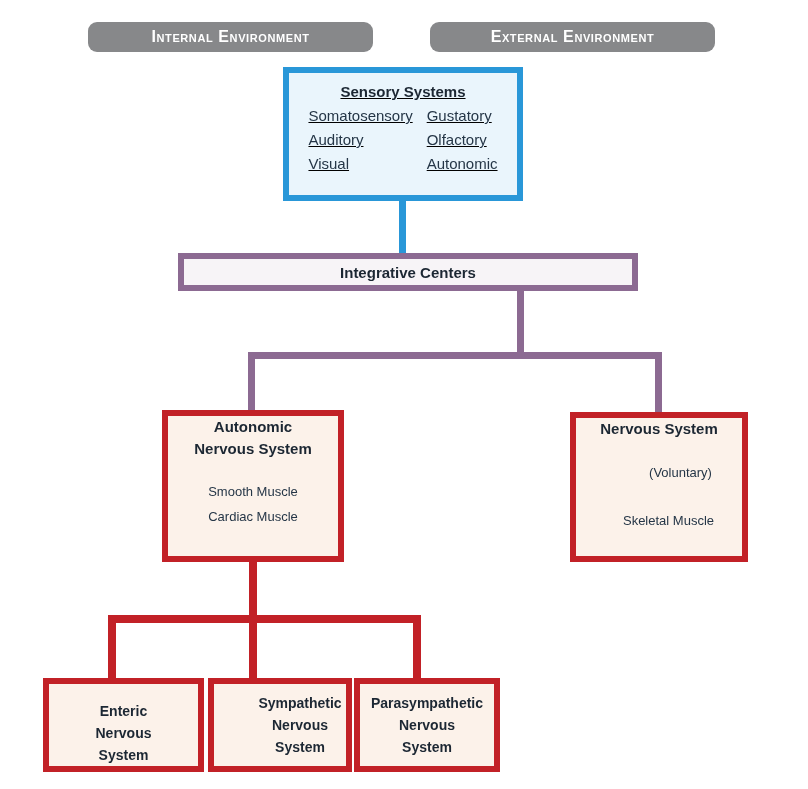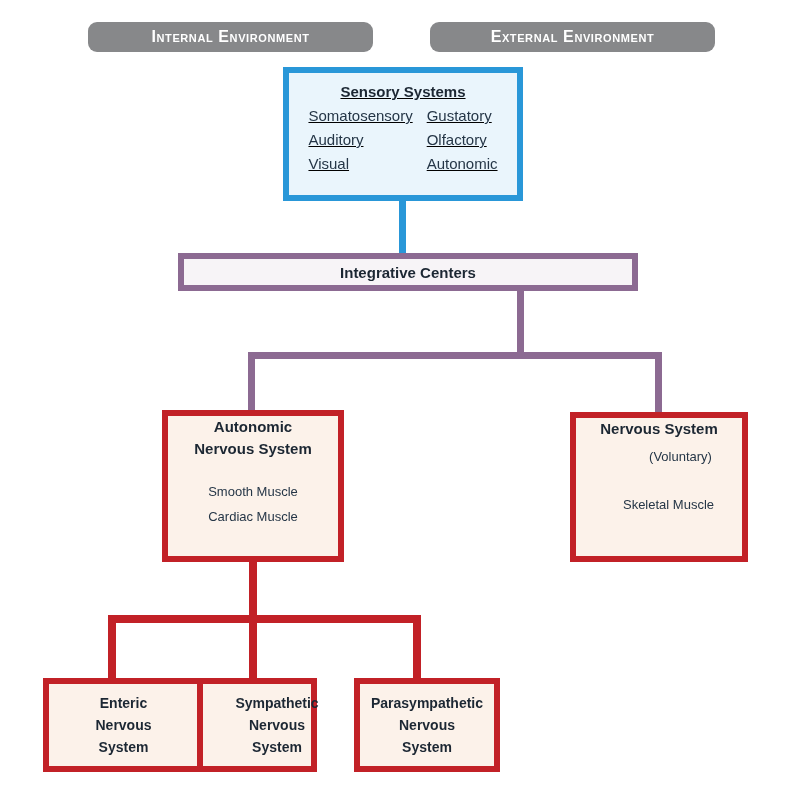--- a/index.html
+++ b/index.html
@@ -33,27 +33,27 @@
 
   .integrative{left:172px;top:253px;width:460px;height:38px;border:6px solid var(--purple);
     background:var(--purple-bg);display:flex;align-items:center;justify-content:center;
     font-size:15px;font-weight:bold;color:var(--title);margin-left:6px;}
 
   .redbox{border:6px solid var(--red);background:var(--cream);text-align:center;}
   .autonomic{left:162px;top:410px;width:182px;height:152px;}
   .somatic{left:570px;top:412px;width:178px;height:150px;}
   .boxtitle{font-size:15px;font-weight:bold;color:var(--title);line-height:22px;}
   .items{font-size:13px;color:var(--body);line-height:25px;margin-top:19px;}
-  .somatic .subtitle{font-size:13px;color:var(--body);margin-top:9px;padding-left:43px;}
+  .somatic .subtitle{font-size:13px;color:var(--body);margin-top:25px;padding-left:43px;}
   .somatic .item{font-size:13px;color:var(--body);margin-top:33px;padding-left:19px;}
 
   .branch{top:678px;height:94px;display:flex;align-items:center;justify-content:center;
     font-size:14px;font-weight:bold;color:var(--title);line-height:22px;}
-  .branch.enteric{left:43px;width:161px;}
-  .branch.sympathetic{left:197px;width:120px;padding-left:40px;}
+  .branch.enteric{left:43px;width:161px;align-items:flex-end;}
+  .branch.sympathetic{left:208px;width:144px;padding-left:40px;}
   .branch.parasympathetic{left:354px;width:146px;}
 </style>
 </head>
 <body>
 
 <div class="canvas">
 
   <div class="line blue" style="left:399px;top:185px;width:7px;height:71px;"></div>
 
   <div class="line purple" style="left:517px;top:289px;width:7px;height:66px;"></div>

